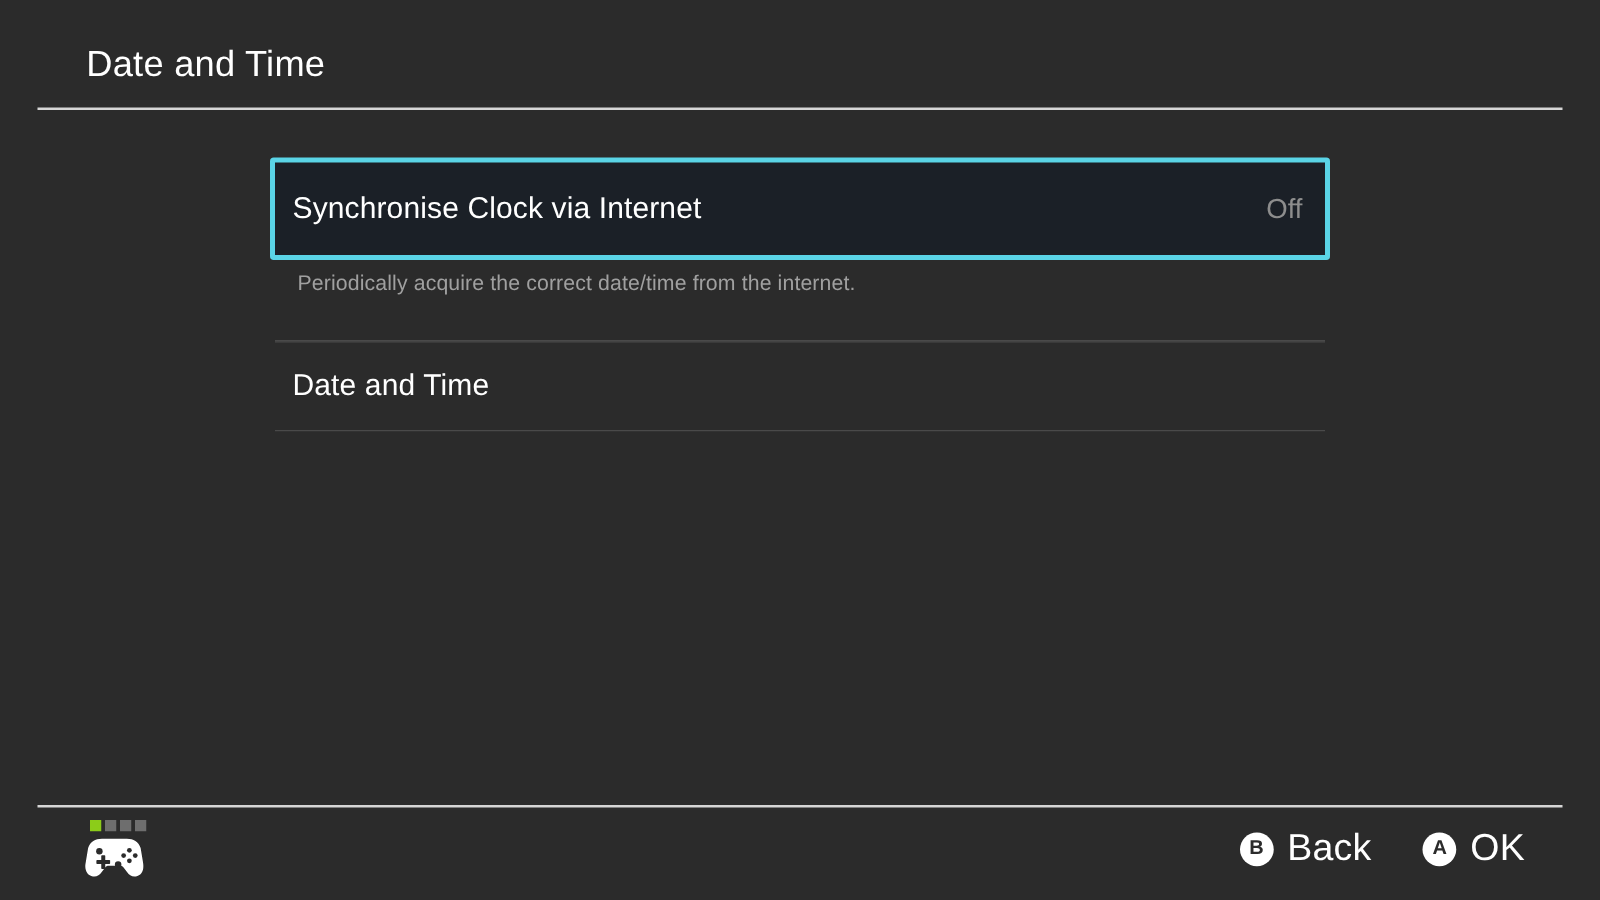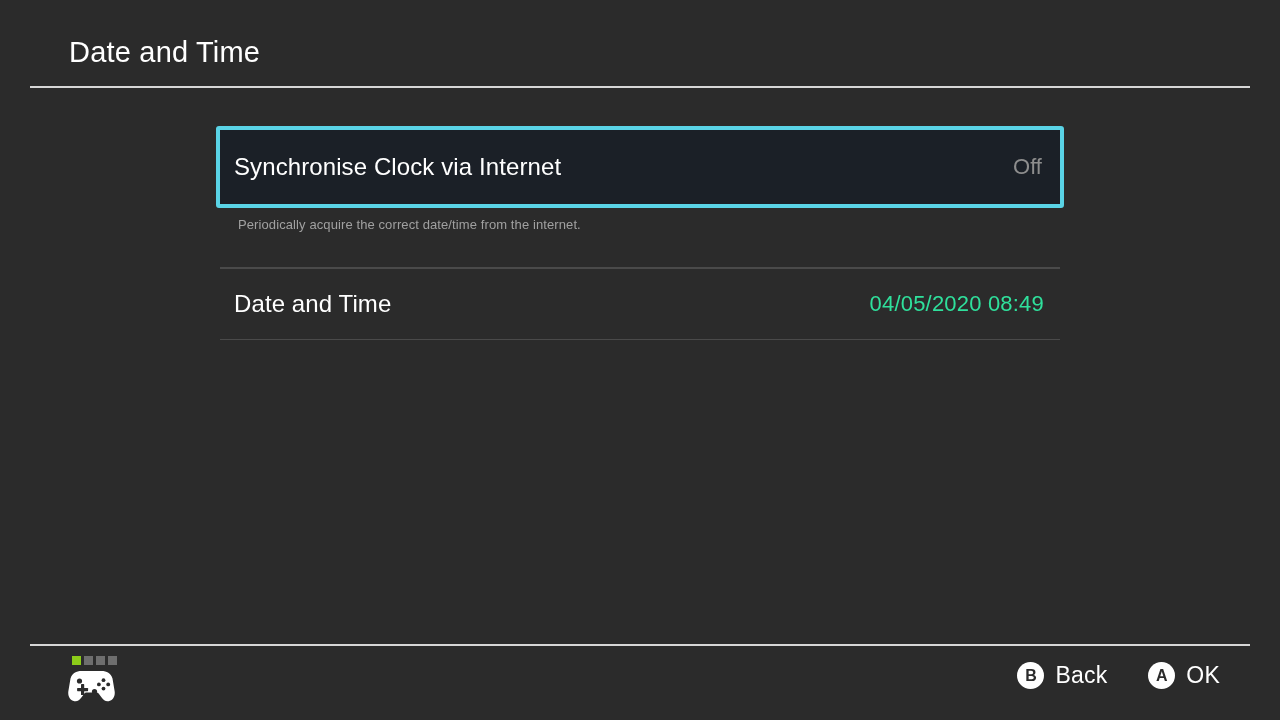--- a/index.html
+++ b/index.html
@@ -81,21 +81,21 @@
     letter-spacing: 0.1px;
   }
   .row-focus-wrap .row-value {
     font-size: 22px;
     color: #8d8d8d;
   }
 
   .row-desc {
     margin-top: 9px;
     margin-left: 18px;
-    font-size: 13px;
+    font-size: 17px;
     color: #a0a0a0;
     letter-spacing: 0.1px;
   }
 
   .row-gap {
     height: 35px;
   }
 
   .divider {
     width: 840px;
@@ -182,21 +182,21 @@
     background: #ffffff;
     color: #2b2b2b;
     font-size: 16px;
     font-weight: 700;
     display: flex;
     align-items: center;
     justify-content: center;
     line-height: 1;
   }
   .hint-label {
-    font-size: 23px;
+    font-size: 30px;
     color: #ffffff;
     letter-spacing: 0.2px;
   }
 </style>
 </head>
 <body>
 
 <div class="header">
   <div class="page-title">Date and Time</div>
   <div class="header-rule"></div>
@@ -213,21 +213,20 @@
 
     <div class="row-gap"></div>
 
     <div class="divider"></div>
 
 
     <div class="divider"></div>
 
     <div class="row">
       <span class="row-label">Date and Time</span>
-      <span class="row-value">04/05/2020 08:49</span>
     </div>
 
     <div class="divider"></div>
 
   </div>
 </div>
 
 <div class="footer">
   <div class="footer-rule"></div>
 

